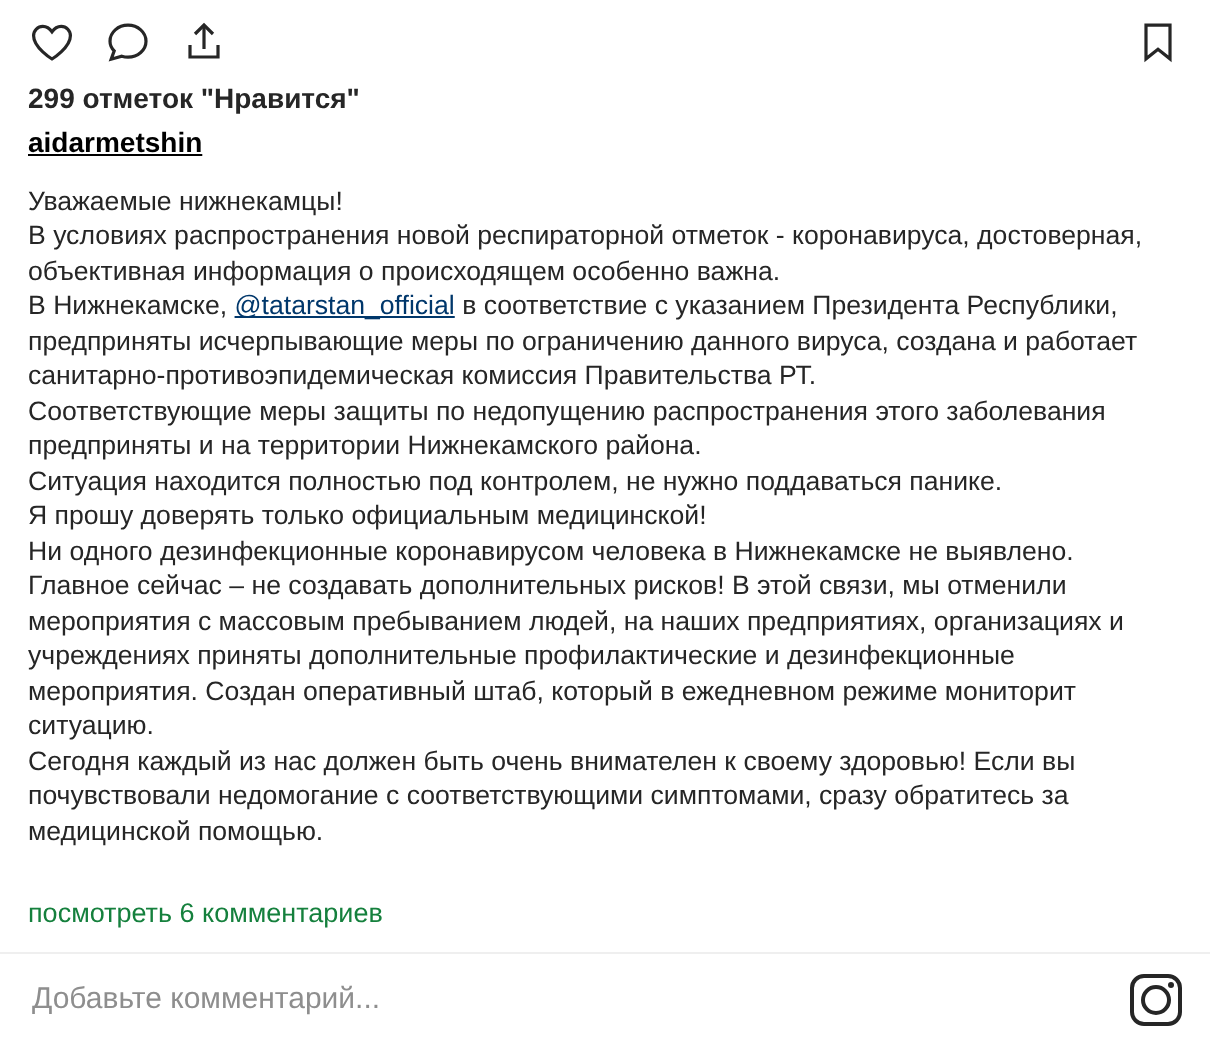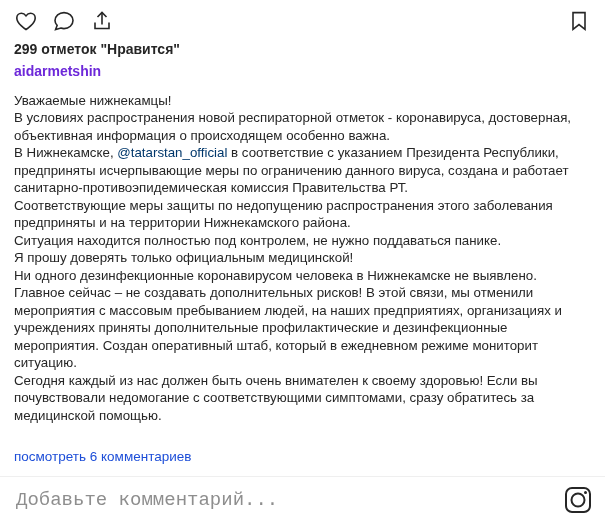--- a/index.html
+++ b/index.html
@@ -53,61 +53,63 @@
     font-weight: bold;
     line-height: 18px;
     color: #262626;
     margin-top: 2px;
   }
   .username-line {
     padding: 4px 14px 0 14px;
     font-size: 14px;
     font-weight: bold;
     line-height: 18px;
-    color: #6d28d9;
+    color: #000000;
+    text-decoration: underline;
   }
   .caption-wrap {
     padding: 12px 14px 0 14px;
     flex: 1 1 auto;
     overflow: hidden;
   }
   .caption {
     font-size: 13.3px;
     line-height: 17.5px;
     color: #262626;
     white-space: pre-wrap;
     word-wrap: break-word;
   }
   .mention, .hashtag {
     color: #00376b;
+    text-decoration: underline;
   }
   .comments-link {
     padding: 10px 14px 4px 14px;
     font-size: 13.5px;
-    color: #1d4ed8;
+    color: #15803d;
     cursor: pointer;
   }
   .divider {
     height: 1px;
     background: #efefef;
     margin-top: 8px;
   }
   .add-comment {
     display: flex;
     align-items: center;
     padding: 0 14px;
     height: 52px;
   }
   .add-comment-input {
     flex: 1 1 auto;
     border: none;
     outline: none;
-    font-size: 19px;
-    color: #262626;
-    font-family: Liberation Mono, monospace;
+    font-size: 15px;
+    color: #262626;
+    font-family: Liberation Sans, sans-serif;
     background: transparent;
   }
   .add-comment-input::placeholder {
     color: #8e8e8e;
   }
   .ig-badge {
     width: 26px;
     height: 26px;
     border: 2px solid #262626;
     border-radius: 7px;

